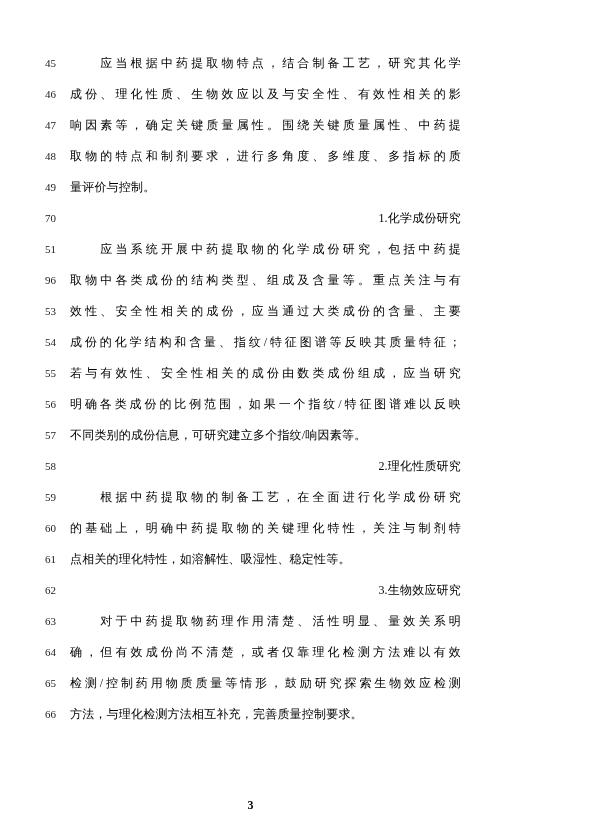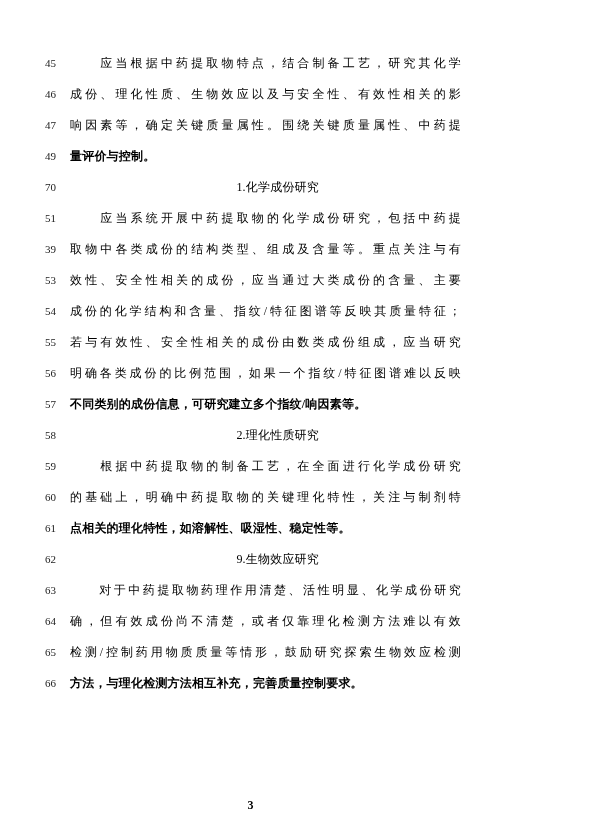--- a/index.html
+++ b/index.html
@@ -51,28 +51,27 @@
     font-family: "Liberation Serif", "DejaVu Serif", serif;
   }
   
   .justify {
     text-align: justify;
     text-align-last: justify;
     white-space: normal;
   }
   .heading {
     white-space: pre;
-    text-align: center;
+    text-align: right;
     font-family: Liberation Serif, serif;
   }
   .last-line {
     text-align: right;
     text-align-last: left;
     white-space: pre;
-    font-weight: bold;
   }
   .page-number {
     position: absolute;
     bottom: 16px;
     left: 0;
     width: 100%;
     text-align: center;
     font-size: 12px;
     font-weight: bold;
     font-family: "Liberation Serif", "DejaVu Serif", serif;
@@ -89,33 +88,37 @@
       </div>
       <div class="line-row">
         <div class="line-num">46</div>
         <div class="line-text justify">成份、理化性质、生物效应以及与安全性、有效性相关的影</div>
       </div>
       <div class="line-row">
         <div class="line-num">47</div>
         <div class="line-text justify">响因素等，确定关键质量属性。围绕关键质量属性、中药提</div>
       </div>
       <div class="line-row">
+        <div class="line-num">48</div>
+        <div class="line-text justify">取物的特点和制剂要求，进行多角度、多维度、多指标的质</div>
+      </div>
+      <div class="line-row">
         <div class="line-num">49</div>
         <div class="line-text last-line">量评价与控制。</div>
       </div>
       <div class="line-row">
         <div class="line-num">70</div>
         <div class="line-text heading">　　1.化学成份研究</div>
       </div>
       <div class="line-row">
         <div class="line-num">51</div>
         <div class="line-text justify">　　应当系统开展中药提取物的化学成份研究，包括中药提</div>
       </div>
       <div class="line-row">
-        <div class="line-num">39</div>
+        <div class="line-num">96</div>
         <div class="line-text justify">取物中各类成份的结构类型、组成及含量等。重点关注与有</div>
       </div>
       <div class="line-row">
         <div class="line-num">53</div>
         <div class="line-text justify">效性、安全性相关的成份，应当通过大类成份的含量、主要</div>
       </div>
       <div class="line-row">
         <div class="line-num">54</div>
         <div class="line-text justify">成份的化学结构和含量、指纹/特征图谱等反映其质量特征；</div>
       </div>
@@ -142,25 +145,25 @@
       <div class="line-row">
         <div class="line-num">60</div>
         <div class="line-text justify">的基础上，明确中药提取物的关键理化特性，关注与制剂特</div>
       </div>
       <div class="line-row">
         <div class="line-num">61</div>
         <div class="line-text last-line">点相关的理化特性，如溶解性、吸湿性、稳定性等。</div>
       </div>
       <div class="line-row">
         <div class="line-num">62</div>
-        <div class="line-text heading">　　9.生物效应研究</div>
+        <div class="line-text heading">　　3.生物效应研究</div>
       </div>
       <div class="line-row">
         <div class="line-num">63</div>
-        <div class="line-text justify">　　对于中药提取物药理作用清楚、活性明显、化学成份研究</div>
+        <div class="line-text justify">　　对于中药提取物药理作用清楚、活性明显、量效关系明</div>
       </div>
       <div class="line-row">
         <div class="line-num">64</div>
         <div class="line-text justify">确，但有效成份尚不清楚，或者仅靠理化检测方法难以有效</div>
       </div>
       <div class="line-row">
         <div class="line-num">65</div>
         <div class="line-text justify">检测/控制药用物质质量等情形，鼓励研究探索生物效应检测</div>
       </div>
       <div class="line-row">

